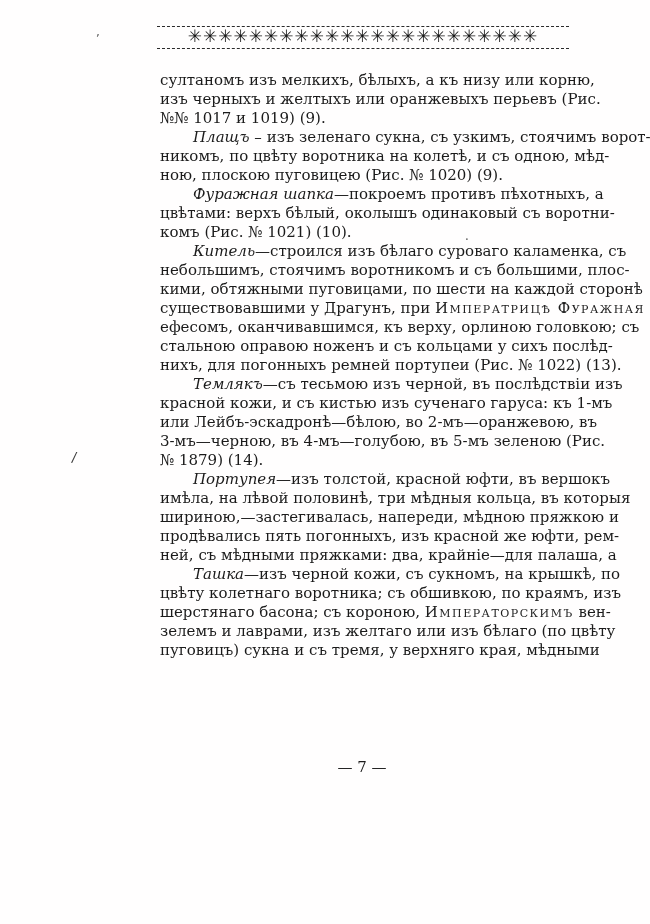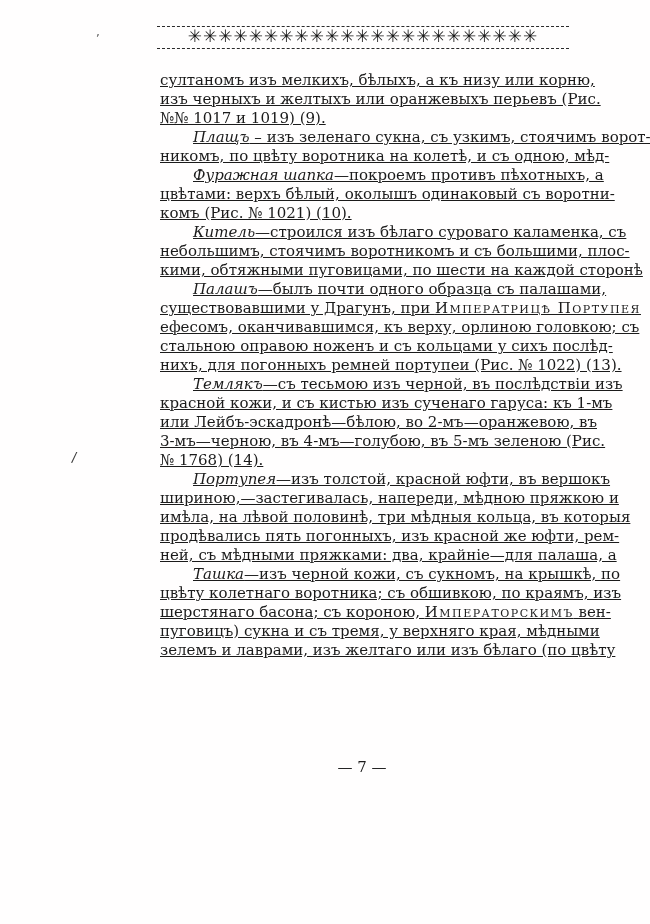--- a/index.html
+++ b/index.html
@@ -15,21 +15,21 @@
   .ornament{
     position:absolute;left:157px;top:26px;width:412px;height:21px;
     font-family:"DejaVu Sans", sans-serif;
     font-size:17px;line-height:19px;color:#141414;
     letter-spacing:1px;white-space:nowrap;overflow:hidden;
     text-align:center;
     border-top:1px dashed #2a2a2a;border-bottom:1px dashed #2a2a2a;
   }
   .text-block{
     position:absolute;left:160px;top:71px;width:425px;
-    font-size:15px;line-height:19px;color:#1b1b1b;text-decoration:underline;
+    font-size:15px;line-height:19px;color:#1b1b1b;
   }
   .line{white-space:nowrap;height:19px;}
   .line.just{text-align:justify;text-align-last:justify;}
   .line.ind{text-indent:33px;}
   .it{font-style:italic;}
   .sc{font-variant:small-caps;letter-spacing:1.5px;}
   .footer{
     position:absolute;top:758px;left:37px;width:650px;
     text-align:center;font-size:15px;color:#1b1b1b;
   }
@@ -50,43 +50,43 @@
   <span class="artifact a-slash">/</span>
 
   <span class="artifact a-dot">·</span>
 
   <div class="text-block" id="text-block">
       <div class="line just"><span>султаномъ изъ мелкихъ, бѣлыхъ, а къ низу или корню,</span></div>
       <div class="line just"><span>изъ черныхъ и желтыхъ или оранжевыхъ перьевъ (Рис.</span></div>
       <div class="line"><span>№№ 1017 и 1019) (9).</span></div>
       <div class="line just ind"><span class="it">Плащъ</span><span> – изъ зеленаго сукна, съ узкимъ, стоячимъ ворот-</span></div>
       <div class="line just"><span>никомъ, по цвѣту воротника на колетѣ, и съ одною, мѣд-</span></div>
+      <div class="line"><span>ною,  плоскою пуговицею (Рис. № 1020) (9).</span></div>
       <div class="line just ind"><span class="it">Фуражная шапка</span><span>—покроемъ противъ пѣхотныхъ, а</span></div>
       <div class="line just"><span>цвѣтами: верхъ бѣлый, околышъ одинаковый съ воротни-</span></div>
       <div class="line"><span>комъ (Рис. № 1021) (10).</span></div>
       <div class="line just ind"><span class="it">Китель</span><span>—строился изъ бѣлаго суроваго каламенка, съ</span></div>
       <div class="line just"><span>небольшимъ, стоячимъ воротникомъ и съ большими, плос-</span></div>
       <div class="line just"><span>кими, обтяжными пуговицами, по шести на каждой сторонѣ</span></div>
-      <div class="line just ind"><span class="it">Палашъ</span><span>—былъ почти одного образца съ палашами,</span></div>
-      <div class="line just"><span>существовавшими у Драгунъ, при </span><span class="sc">Императрицѣ Портупея</span></div>
+      <div class="line just"><span>существовавшими у Драгунъ, при </span><span class="sc">Императрицѣ Фуражная</span></div>
       <div class="line just"><span>ефесомъ, оканчивавшимся, къ верху, орлиною головкою; съ</span></div>
       <div class="line just"><span>стальною оправою ноженъ и съ кольцами у сихъ послѣд-</span></div>
       <div class="line"><span>нихъ, для погонныхъ ремней портупеи (Рис. № 1022) (13).</span></div>
       <div class="line just ind"><span class="it">Темлякъ</span><span>—съ тесьмою изъ черной, въ послѣдствіи изъ</span></div>
       <div class="line just"><span>красной кожи, и съ кистью изъ сученаго гаруса: къ 1-мъ</span></div>
       <div class="line just"><span>или Лейбъ-эскадронѣ—бѣлою, во 2-мъ—оранжевою, въ</span></div>
       <div class="line just"><span>3-мъ—черною, въ 4-мъ—голубою, въ 5-мъ зеленою (Рис.</span></div>
-      <div class="line"><span>№ 1768) (14).</span></div>
+      <div class="line"><span>№ 1879) (14).</span></div>
       <div class="line just ind"><span class="it">Портупея</span><span>—изъ толстой, красной юфти, въ вершокъ</span></div>
+      <div class="line just"><span>имѣла, на лѣвой половинѣ, три мѣдныя кольца, въ которыя</span></div>
       <div class="line just"><span>шириною,—застегивалась, напереди, мѣдною пряжкою и</span></div>
-      <div class="line just"><span>имѣла, на лѣвой половинѣ, три мѣдныя кольца, въ которыя</span></div>
       <div class="line just"><span>продѣвались пять погонныхъ, изъ красной же юфти, рем-</span></div>
       <div class="line just"><span>ней, съ мѣдными пряжками: два, крайніе—для палаша, а</span></div>
       <div class="line just ind"><span class="it">Ташка</span><span>—изъ черной кожи, съ сукномъ, на крышкѣ, по</span></div>
       <div class="line just"><span>цвѣту колетнаго воротника; съ обшивкою, по краямъ, изъ</span></div>
       <div class="line just"><span>шерстянаго басона; съ короною, </span><span class="sc">Императорскимъ</span><span> вен-</span></div>
+      <div class="line just"><span>зелемъ и лаврами, изъ желтаго или изъ бѣлаго (по цвѣту</span></div>
       <div class="line just"><span>пуговицъ) сукна и съ тремя, у верхняго края, мѣдными</span></div>
-      <div class="line just"><span>зелемъ и лаврами, изъ желтаго или изъ бѣлаго (по цвѣту</span></div>
     </div>
 
   <div class="footer">— 7 —</div>
 
 </div>
 
 </body></html>

